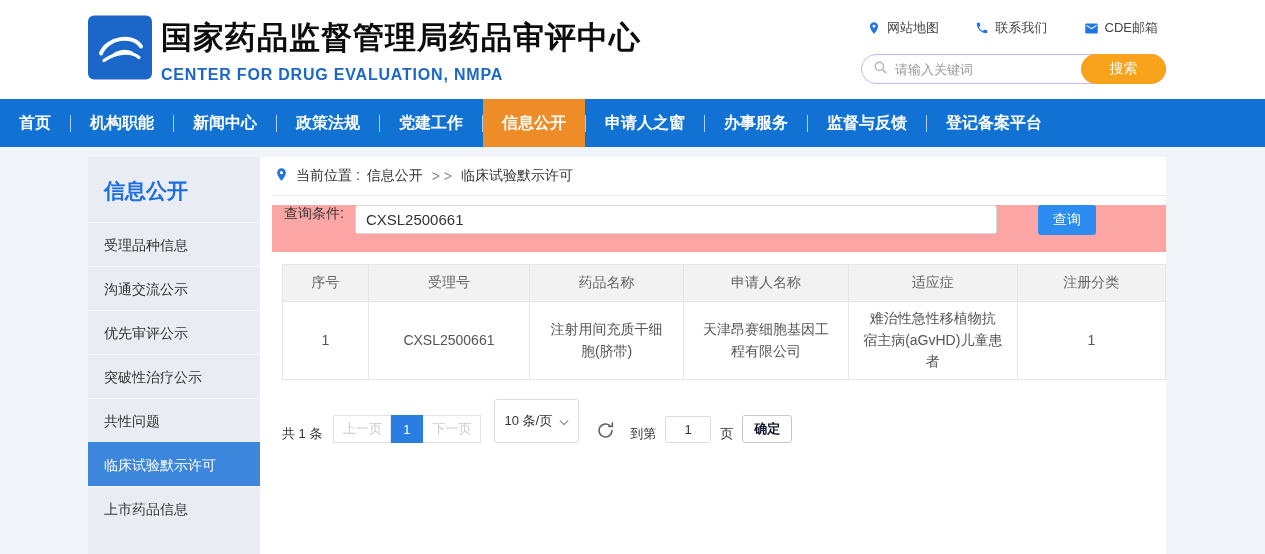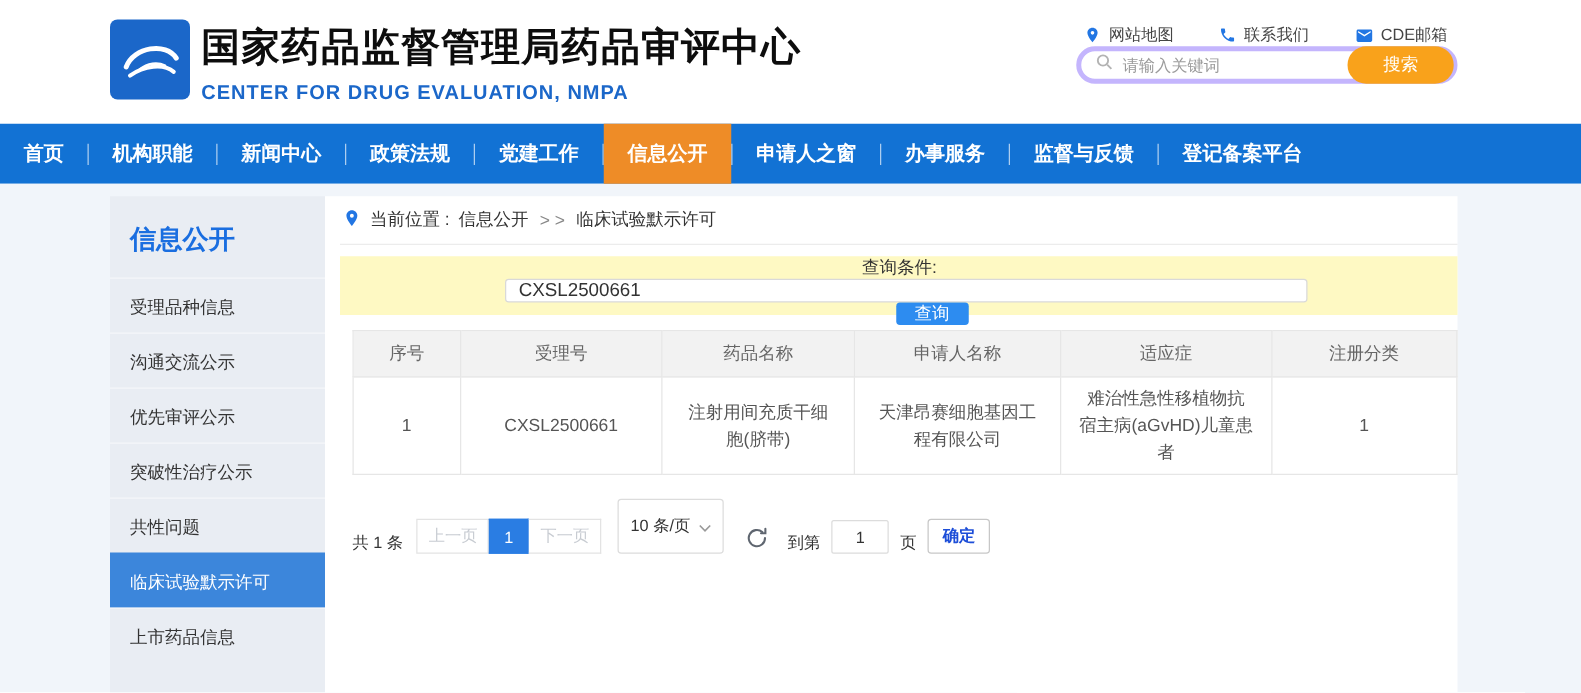--- a/index.html
+++ b/index.html
@@ -14,21 +14,21 @@
   .logo { width:64px; height:65px; flex:0 0 64px; }
   .brand-text { margin-left:9px; padding-top:2px; }
   .brand-title { font-size:31px; font-weight:bold; color:#0d0d0d; letter-spacing:1px; }
   .brand-subtitle { font-size:16px; font-weight:bold; color:#1b67c9;
     letter-spacing:.8px; margin-top:7px; }
   .header-right { width:305px; display:flex; flex-direction:column; }
   .quick-links { display:flex; justify-content:space-between; margin-top:4px;
     font-size:13px; color:#454545; padding:0 8px 0 6px; }
   .quick-link { display:flex; align-items:center; gap:6px; cursor:pointer; }
   .quick-link svg { display:block; }
-  .search-bar { margin-top:0; height:30px; border:4px solid #c4b5fd;
+  .search-bar { margin-top:17px; height:30px; border:1px solid #c4b5fd;
     border-radius:16px; display:flex; align-items:center; background:#fff; }
   .search-bar .mag { margin-left:11px; }
   .search-input { flex:1; border:none; outline:none; font-size:13px;
     color:#333; padding-left:7px; background:transparent; min-width:0; }
   .search-input::placeholder { color:#9b9b9b; }
   .search-btn { width:85px; height:30px; margin:-1px -1px -1px 0;
     border:none; border-radius:16px; background:#f9a21b; color:#fff;
     font-size:14px; cursor:pointer;font-family:Liberation Mono, monospace; }
 
   
@@ -47,22 +47,22 @@
   .side-item { height:44px; line-height:44px; padding-left:16px; font-size:14px;
     color:#333; cursor:pointer; border-top:1px solid rgba(255,255,255,.55); }
   .side-item.active { background:#3c86db; color:#fff; border-top-color:transparent; }
 
   .main { width:906px; background:#fff; padding-left:12px; }
   .breadcrumb { height:39px; display:flex; align-items:center; gap:7px;
     font-size:14px; color:#333; border-bottom:1px solid #ececec; padding-left:2px; }
   .breadcrumb .sep { color:#888; margin:0 2px; }
   .bc-link { cursor:pointer; }
 
-  .query-panel { margin-top:9px; height:47px; background:#fef9c3;
-    display:flex; align-items:center; padding-left:12px;flex-direction:column; }
+  .query-panel { margin-top:9px; height:47px; background:#fca5a5;
+    display:flex; padding-left:12px; }
   .query-label { font-size:14px; color:#333; margin-right:11px; }
   .query-input { width:642px; height:29px; border:1px solid #d9d9d9; border-radius:3px;
     padding:0 10px; font-size:15px; color:#333; outline:none; background:#fff; }
   .query-btn { margin-left:41px; width:58px; height:30px; background:#2d8cf0;
     color:#fff; border:none; border-radius:3px; font-size:14px; cursor:pointer; }
 
   table.results { margin:12px 0 0 10px; width:884px; border-collapse:collapse;
     font-size:14px; table-layout:fixed; }
   table.results th { background:#f2f2f2; color:#666; font-weight:normal; height:37px;
     border:1px solid #e6e6e6; }
@@ -79,21 +79,21 @@
   .pg-btn.page-current { min-width:32px; background:#2a7de3; border-color:#2a7de3;
     color:#fff; cursor:default; }
   .pg-select { margin-left:13px; height:44px; border:1px solid #dcdcdc; border-radius:3px;
     padding:0 9px; display:flex; align-items:center; gap:7px; cursor:pointer; background:#fff; }
   .refresh-btn { margin-left:17px; background:none; border:none; cursor:pointer;
     display:flex; align-items:center; }
   .goto-label { margin-left:15px; }
   .goto-input { width:46px; height:27px; border:1px solid #dcdcdc; border-radius:2px;
     text-align:center; font-size:13px; color:#333; margin:0 9px; outline:none; }
   .confirm-btn { margin-left:9px; height:28px; padding:0 11px; border:1px solid #c7c7c7;
-    border-radius:3px; background:#fff; font-size:13px; color:#1d4ed8; font-weight:bold;
+    border-radius:3px; background:#fff; font-size:13px; color:#0f172a; font-weight:bold;
     cursor:pointer; }
 </style>
 </head>
 <body>
 
 <header class="site-header">
   <div class="header-inner">
     <div class="brand">
       <div class="logo">
         <svg viewBox="0 0 64 64" width="64" height="65">

